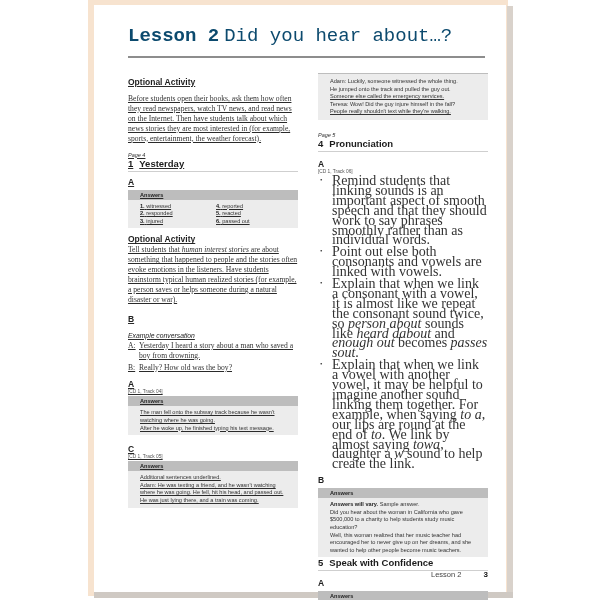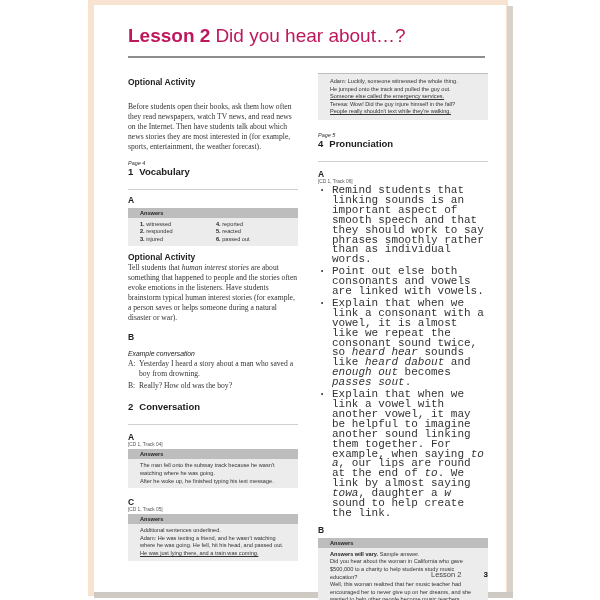--- a/index.html
+++ b/index.html
@@ -11,108 +11,107 @@
     position: absolute; left: 88px; top: 0; width: 420px; height: 596px;
     background: #f7e3cf;
   }
   .shadow-r { position: absolute; left: 507px; top: 6px; width: 6px; height: 590px; background: #d9d2cb; }
   .shadow-b { position: absolute; left: 94px; top: 592px; width: 419px; height: 6px; background: #cfc9c3; }
   .page {
     position: absolute; left: 94px; top: 5px; width: 412px; height: 587px;
     background: #ffffff;
   }
   .title {
-    position: absolute; left: 34px; top: 20px; font-family: Liberation Sans, sans-serif;
-    font-size: 19px; color: #be185d; white-space: nowrap;
+    position: absolute; left: 34px; top: 20px; font-family: Liberation Mono, monospace;
+    font-size: 19px; color: #0c4a6e; white-space: nowrap;
   }
   .title b { font-weight: bold; }
   .title .sub { font-weight: normal; margin-left: 5px; }
   .title-rule { position: absolute; left: 34px; top: 51px; width: 357px; height: 2px; background: #8d8d8d; }
   .col { position: absolute; top: 0; width: 170px; }
   .colL { left: 34px; }
   .colR { left: 224px; }
   .h-opt { font-family: "Liberation Sans", sans-serif; font-weight: bold; font-size: 8.5px; color: #1f1f1f; }
   .body { font-size: 7.6px; line-height: 9.9px; color: #333; }
   .pg { font-family: "Liberation Sans", sans-serif; font-style: italic; font-size: 5.5px; color: #333; }
-  .sec { font-family: "Liberation Sans", sans-serif; font-weight: bold; font-size: 9.5px; color: #1b1b1b; border-bottom: 1px solid #cfcfcf; padding-bottom: 12px; }
+  .sec { font-family: "Liberation Sans", sans-serif; font-weight: bold; font-size: 9.5px; color: #1b1b1b; border-bottom: 1px solid #cfcfcf; padding-bottom: 2px; }
   .sec .num { margin-right: 6px; }
   .letter { font-family: "Liberation Sans", sans-serif; font-weight: bold; font-size: 8.5px; color: #222; }
   .track { font-family: "Liberation Sans", sans-serif; font-size: 4.8px; color: #555; }
   .ans { background: #ececec; }
   .ans-h { background: #bdbdbd; font-family: "Liberation Sans", sans-serif; font-weight: bold; font-size: 5.6px; color: #222; padding: 2px 0 2px 12px; }
   .ans-b { font-family: "Liberation Sans", sans-serif; font-size: 5.6px; line-height: 7.6px; color: #333; padding: 3px 6px 3px 12px; }
   .ans-b b { font-weight: bold; color: #222; }
   .u { text-decoration: underline; }
   .grid2 { display: flex; }
   .grid2 > div { width: 50%; }
   .ex-h { font-style: italic; font-family: "Liberation Sans", sans-serif; font-size: 6.8px; color: #222; }
   .dlg { display: flex; font-size: 7.6px; line-height: 9.9px; color: #333; }
   .dlg .sp { width: 11px; flex: none; }
   ul.bul { margin: 0; padding: 0; list-style: none; }
-  ul.bul li { position: relative; padding-left: 14px; font-size: 11px; line-height: 9.9px; color: #333; margin-bottom: 2px; font-family: Liberation Mono, monospace; }
+  ul.bul li { position: relative; padding-left: 14px; font-size: 14px; line-height: 9.9px; color: #333; margin-bottom: 2px; }
   ul.bul li:before { content: "\2022"; position: absolute; left: 2px; top: 0; font-size: 7px; }
   .footer { position: absolute; top: 565px; left: 314px; font-family: Liberation Sans, sans-serif; font-size: 7.5px; color: #444; padding-left: 23px; }
   .footer .pn { font-weight: bold; color: #111; margin-left: 22px; font-size: 8px; }
   ol.nlist { margin: 0; padding: 0; list-style: none; }
   ol.nlist li { padding-left: 8px; text-indent: -8px; }
 </style>
 </head>
 <body>
 
 <div class="frame"></div>
 <div class="shadow-r"></div>
 <div class="shadow-b"></div>
 
 <div class="page">
 
   <div class="title">
     <b>Lesson 2</b><span class="sub">Did you hear about…?</span>
   </div>
   <div class="title-rule"></div>
 
-  <div class="col colL" style="top:72px;">
+  <div class="col colL" style="top:72px;text-decoration:underline;">
 
     <div class="h-opt">Optional Activity</div>
-    <div class="body" style="margin-top:15px;">Before students open their books, ask them how often they read newspapers, watch TV news, and read news on the Internet. Then have students talk about which news stories they are most interested in (for example, sports, entertainment, the weather forecast).</div>
+    <div class="body" style="margin-top:7px;">Before students open their books, ask them how often they read newspapers, watch TV news, and read news on the Internet. Then have students talk about which news stories they are most interested in (for example, sports, entertainment, the weather forecast).</div>
 
     <div class="pg" style="margin-top:8px;">Page 4</div>
-    <div class="sec"><span class="num">1</span><span>Vocabulary</span></div>
+    <div class="sec"><span class="num">1</span><span>Yesterday</span></div>
 
     <div class="letter" style="margin-top:5px;">A</div>
     <div class="ans" style="margin-top:3px;">
       <div class="ans-h">Answers</div>
       <div class="ans-b grid2">
         <div>
           <div><b>1.</b> <span>witnessed</span></div>
           <div><b>2.</b> <span>responded</span></div>
           <div><b>3.</b> <span>injured</span></div>
         </div>
         <div>
           <div><b>4.</b> <span>reported</span></div>
           <div><b>5.</b> <span>reacted</span></div>
           <div><b>6.</b> <span>passed out</span></div>
         </div>
       </div>
     </div>
 
     <div class="h-opt" style="margin-top:6px;">Optional Activity</div>
-    <div class="body" style="margin-top:1px;"><span>Tell students that </span><i>human interest stories</i><span> are about something that happened to people and the stories often evoke emotions in the listeners. Have students brainstorm typical human interest stories (for example, a person saves or helps someone during a natural disaster or war).</span></div>
+    <div class="body" style="margin-top:1px;"><span>Tell students that </span><i>human interest stories</i><span> are about something that happened to people and the stories often evoke emotions in the listeners. Have students brainstorm typical human realized stories (for example, a person saves or helps someone during a natural disaster or war).</span></div>
 
     <div class="letter" style="margin-top:9px;">B</div>
     <div class="ex-h" style="margin-top:8px;">Example conversation</div>
     <div class="dlg" style="margin-top:2px;">
         <span class="sp">A:</span>
         <span>Yesterday I heard a story about a man who saved a boy from drowning.</span>
       </div>
     <div class="dlg" style="margin-top:2px;">
         <span class="sp">B:</span>
         <span>Really? How old was the boy?</span>
       </div>
 
-    <div class="sec" style="margin-top:11px;"><span class="num">2</span><span>Conversation</span></div>
 
     <div class="letter" style="margin-top:7px;">A</div>
     <div class="track">[CD 1, Track 04]</div>
     <div class="ans" style="margin-top:2px;">
       <div class="ans-h">Answers</div>
       <div class="ans-b">
         <div>The man fell onto the subway track because he wasn't watching where he was going.</div>
         <div>After he woke up, he finished typing his text message.</div>
       </div>
     </div>
@@ -140,21 +139,21 @@
     </div>
 
     <div class="pg" style="margin-top:12px;">Page 5</div>
     <div class="sec"><span class="num">4</span><span>Pronunciation</span></div>
 
     <div class="letter" style="margin-top:7px;">A</div>
     <div class="track">[CD 1, Track 06]</div>
     <ul class="bul" style="margin-top:2px;">
       <li>Remind students that linking sounds is an important aspect of smooth speech and that they should work to say phrases smoothly rather than as individual words.</li>
       <li>Point out else both consonants and vowels are linked with vowels.</li>
-      <li><span>Explain that when we link a consonant with a vowel, it is almost like we repeat the consonant sound twice, so </span><i>heard hear</i><span> sounds like </span><i>heard dabout</i><span> and </span><i>enough out</i><span> becomes </span><i>passes sout</i><span>.</span></li>
+      <li><span>Explain that when we link a consonant with a vowel, it is almost like we repeat the consonant sound twice, so </span><i>person about</i><span> sounds like </span><i>heard dabout</i><span> and </span><i>enough out</i><span> becomes </span><i>passes sout</i><span>.</span></li>
       <li><span>Explain that when we link a vowel with another vowel, it may be helpful to imagine another sound linking them together. For example, when saying </span><i>to a</i><span>, our lips are round at the end of </span><i>to</i><span>. We link by almost saying </span><i>towa</i><span>, daughter a </span><i>w</i><span> sound to help create the link.</span></li>
     </ul>
 
     <div class="letter" style="margin-top:6px;">B</div>
     <div class="ans" style="margin-top:3px;">
       <div class="ans-h">Answers</div>
       <div class="ans-b">
         <div><b>Answers will vary.</b><span> Sample answer.</span></div>
         <div>Did you hear about the woman in California who gave $500,000 to a charity to help students study music education?</div>
         <div>Well, this woman realized that her music teacher had encouraged her to never give up on her dreams, and she wanted to help other people become music teachers.</div>

